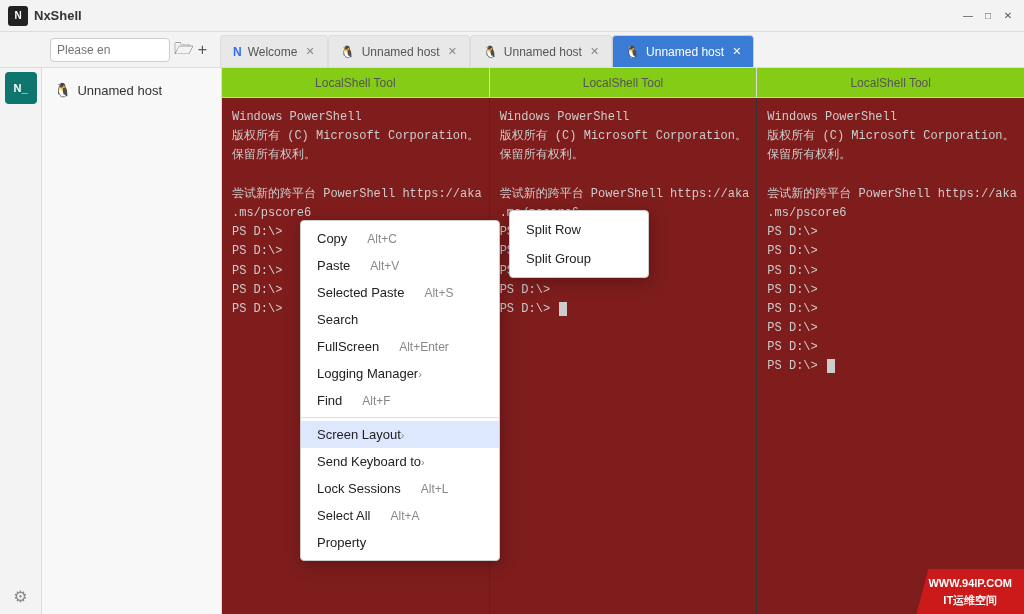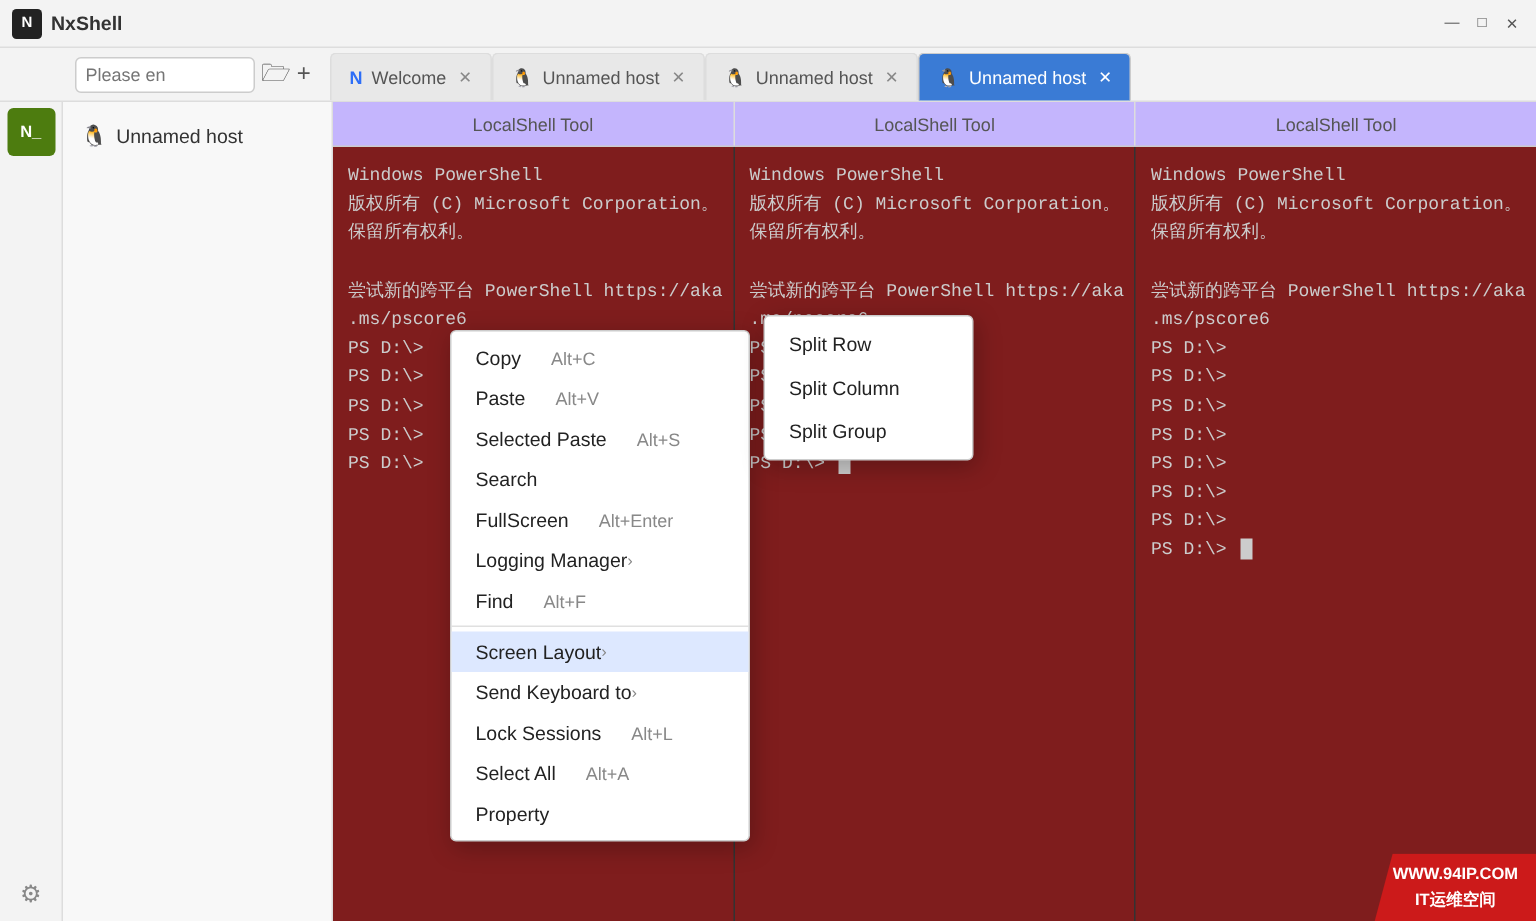--- a/index.html
+++ b/index.html
@@ -129,21 +129,21 @@
       background: #f3f3f3;
       border-right: 1px solid #ddd;
       display: flex;
       flex-direction: column;
       align-items: center;
       padding-top: 4px;
     }
     .sidebar-avatar {
       width: 32px;
       height: 32px;
-      background: #4d7c0f;
+      background: #0f766e;
       border-radius: 4px;
       color: white;
       font-size: 11px;
       display: flex;
       align-items: center;
       justify-content: center;
       font-weight: bold;
       cursor: pointer;
     }
     .sidebar-bottom {
@@ -189,21 +189,21 @@
       right: 0;
       bottom: 0;
       display: flex;
       flex-direction: column;
     }
 
     
     .sub-tab-row {
       height: 30px;
       display: flex;
-      background: #c4b5fd;
+      background: #84cc16;
       border-bottom: 1px solid #ccc;
     }
     .sub-tab {
       flex: 1;
       display: flex;
       align-items: center;
       justify-content: center;
       font-size: 12px;
       color: #555;
       border-right: 1px solid #ddd;
@@ -484,23 +484,20 @@
   <div class="menu-item">
     <span>Property</span>
   </div>
 </div>
 
 <div class="submenu">
   <div class="submenu-item">
     <span>Split Row</span>
   </div>
   <div class="submenu-item">
-    <span>Split Column</span>
-  </div>
-  <div class="submenu-item">
     <span>Split Group</span>
   </div>
 </div>
 
 <div class="watermark">
   <div>WWW.94IP.COM</div>
   <div>IT运维空间</div>
 </div>
 
 </body></html>

